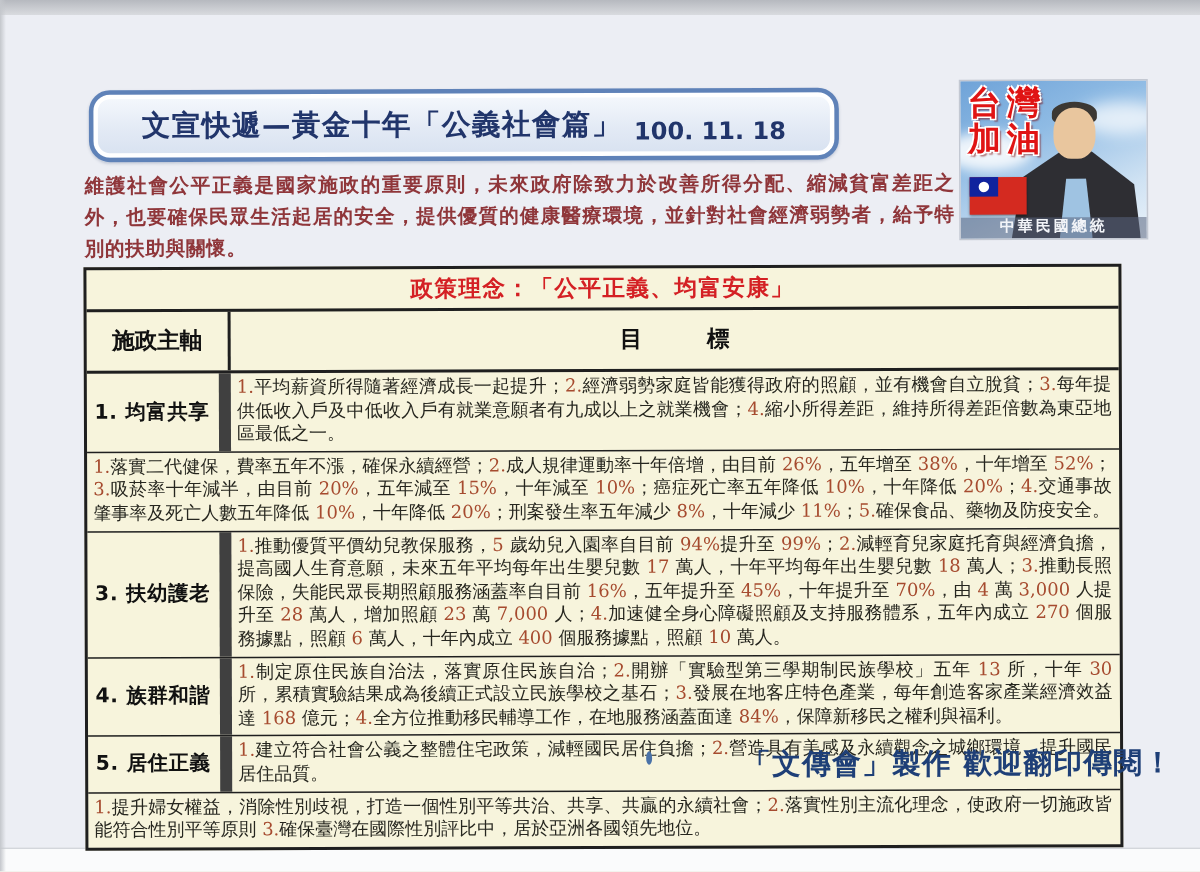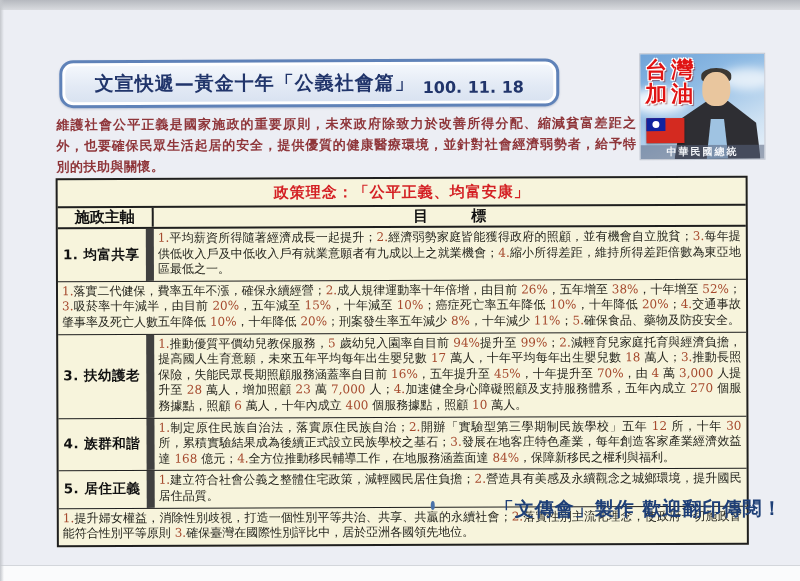--- a/index.html
+++ b/index.html
@@ -86,21 +86,21 @@
     border:2px solid #1f1f1f; background:#f7f4dc;
   }
   .policy-row {
     text-align:center; font-size:15px; font-weight:bold; color:#d42024;
     padding:4px 0 3px; border-bottom:2px solid #1f1f1f; letter-spacing:1px;
   }
   .head-row { display:flex; border-bottom:2px solid #1f1f1f; }
   .cell-axis-h {
     flex:0 0 96px; border-right:2px solid #1f1f1f;
     display:flex; align-items:center; justify-content:center;
-    font-size:15px; font-weight:bold; color:#111; padding:0 0;
+    font-size:15px; font-weight:bold; color:#111; padding:10px 0;
   }
   .cell-goal-h {
     flex:1; display:flex; align-items:center; justify-content:center;
     font-size:15px; font-weight:bold; color:#111; letter-spacing:14px; text-indent:14px;
   }
   .t-row { display:flex; border-bottom:1.6px solid #1f1f1f; }
   .t-row:last-child { border-bottom:none; }
   .cell-label {
     flex:0 0 96px; border-right:8px solid #404040;
     display:flex; align-items:center; padding-left:5px;
@@ -173,21 +173,21 @@
     </div>
     <div class="t-row">
       <div class="cell-goal goal-text"><span class="num">1.</span>落實二代健保，費率五年不漲，確保永續經營；<span class="num">2.</span>成人規律運動率十年倍增，由目前 <span class="num">26%</span>，五年增至 <span class="num">38%</span>，十年增至 <span class="num">52%</span>；<span class="num">3.</span>吸菸率十年減半，由目前 <span class="num">20%</span>，五年減至 <span class="num">15%</span>，十年減至 <span class="num">10%</span>；癌症死亡率五年降低 <span class="num">10%</span>，十年降低 <span class="num">20%</span>；<span class="num">4.</span>交通事故肇事率及死亡人數五年降低 <span class="num">10%</span>，十年降低 <span class="num">20%</span>；刑案發生率五年減少 <span class="num">8%</span>，十年減少 <span class="num">11%</span>；<span class="num">5.</span>確保食品、藥物及防疫安全。</div>
     </div>
     <div class="t-row">
       <div class="cell-label">3. 扶幼護老</div>
       <div class="cell-goal goal-text"><span class="num">1.</span>推動優質平價幼兒教保服務，<span class="num">5 </span>歲幼兒入園率自目前 <span class="num">94%</span>提升至 <span class="num">99%</span>；<span class="num">2.</span>減輕育兒家庭托育與經濟負擔，提高國人生育意願，未來五年平均每年出生嬰兒數 <span class="num">17 </span>萬人，十年平均每年出生嬰兒數 <span class="num">18 </span>萬人；<span class="num">3.</span>推動長照保險，失能民眾長期照顧服務涵蓋率自目前 <span class="num">16%</span>，五年提升至 <span class="num">45%</span>，十年提升至 <span class="num">70%</span>，由 <span class="num">4 </span>萬 <span class="num">3,000 </span>人提升至 <span class="num">28 </span>萬人，增加照顧 <span class="num">23 </span>萬 <span class="num">7,000 </span>人；<span class="num">4.</span>加速健全身心障礙照顧及支持服務體系，五年內成立 <span class="num">270 </span>個服務據點，照顧 <span class="num">6 </span>萬人，十年內成立 <span class="num">400 </span>個服務據點，照顧 <span class="num">10 </span>萬人。</div>
     </div>
     <div class="t-row">
       <div class="cell-label">4. 族群和諧</div>
-      <div class="cell-goal goal-text"><span class="num">1.</span>制定原住民族自治法，落實原住民族自治；<span class="num">2.</span>開辦「實驗型第三學期制民族學校」五年 <span class="num">12 </span>所，十年 <span class="num">30 </span>所，累積實驗結果成為後續正式設立民族學校之基石；<span class="num">3.</span>發展在地客庄特色產業，每年創造客家產業經濟效益達 <span class="num">168 </span>億元；<span class="num">4.</span>全方位推動移民輔導工作，在地服務涵蓋面達 <span class="num">84%</span>，保障新移民之權利與福利。</div>
+      <div class="cell-goal goal-text"><span class="num">1.</span>制定原住民族自治法，落實原住民族自治；<span class="num">2.</span>開辦「實驗型第三學期制民族學校」五年 <span class="num">13 </span>所，十年 <span class="num">30 </span>所，累積實驗結果成為後續正式設立民族學校之基石；<span class="num">3.</span>發展在地客庄特色產業，每年創造客家產業經濟效益達 <span class="num">168 </span>億元；<span class="num">4.</span>全方位推動移民輔導工作，在地服務涵蓋面達 <span class="num">84%</span>，保障新移民之權利與福利。</div>
     </div>
     <div class="t-row">
       <div class="cell-label">5. 居住正義</div>
       <div class="cell-goal goal-text"><span class="num">1.</span>建立符合社會公義之整體住宅政策，減輕國民居住負擔；<span class="num">2.</span>營造具有美感及永續觀念之城鄉環境，提升國民居住品質。</div>
     </div>
     <div class="t-row">
       <div class="cell-goal goal-text"><span class="num">1.</span>提升婦女權益，消除性別歧視，打造一個性別平等共治、共享、共贏的永續社會；<span class="num">2.</span>落實性別主流化理念，使政府一切施政皆能符合性別平等原則 <span class="num">3.</span>確保臺灣在國際性別評比中，居於亞洲各國領先地位。</div>
     </div>
   </div>
 

